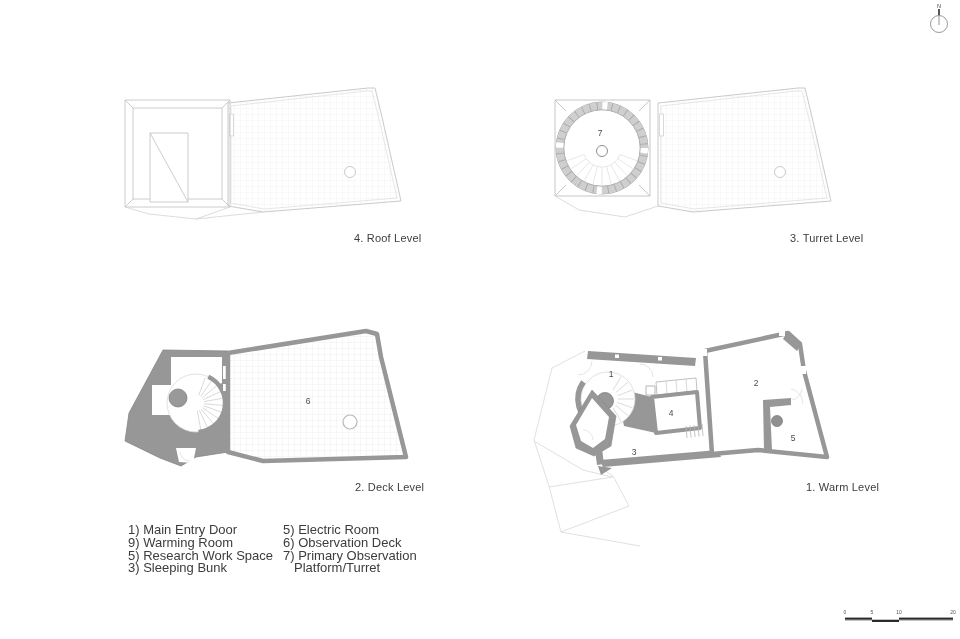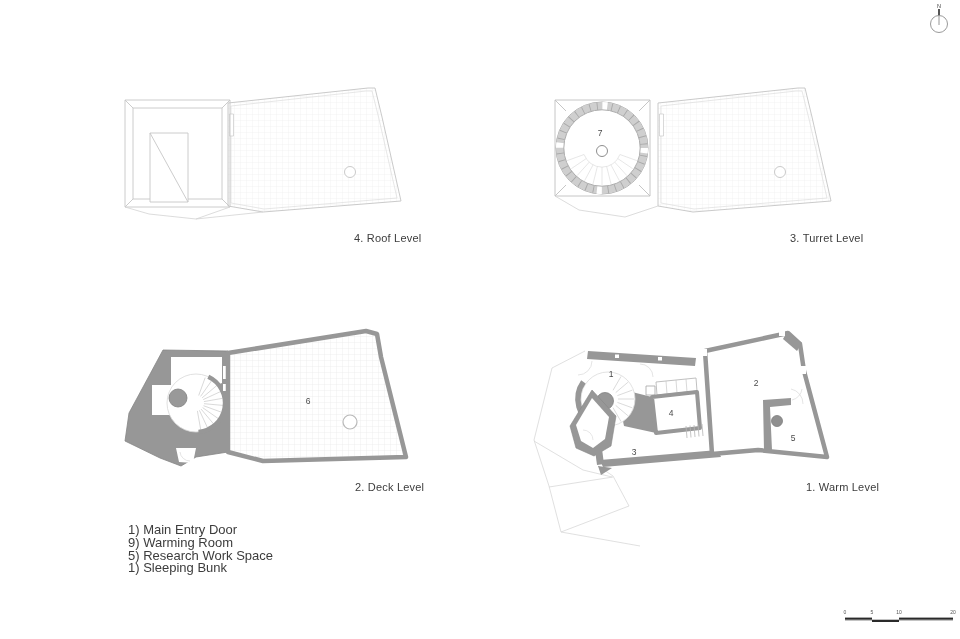--- a/index.html
+++ b/index.html
@@ -221,16 +221,22 @@
 
 <div class="plan-title" style="left:354px;top:232px;">4. Roof Level</div>
 <div class="plan-title" style="left:790px;top:232px;">3. Turret Level</div>
 <div class="plan-title" style="left:355px;top:481px;">2. Deck Level</div>
 <div class="plan-title" style="left:806px;top:481px;">1. Warm Level</div>
 
 <div class="legend" style="left:128px;">
   <div>1) Main Entry Door</div>
   <div>9) Warming Room</div>
   <div>5) Research Work Space</div>
-  <div>1) Sleeping Bunk</div>
+  <div>3) Sleeping Bunk</div>
 </div>
-
+<div class="legend" style="left:283px;">
+  <div>5) Electric Room</div>
+  <div>6) Observation Deck</div>
+  <div>7) Primary Observation</div>
+  <div class="indent">Platform/Turret</div>
 </div>
 
+</div>
+
 </body></html>

